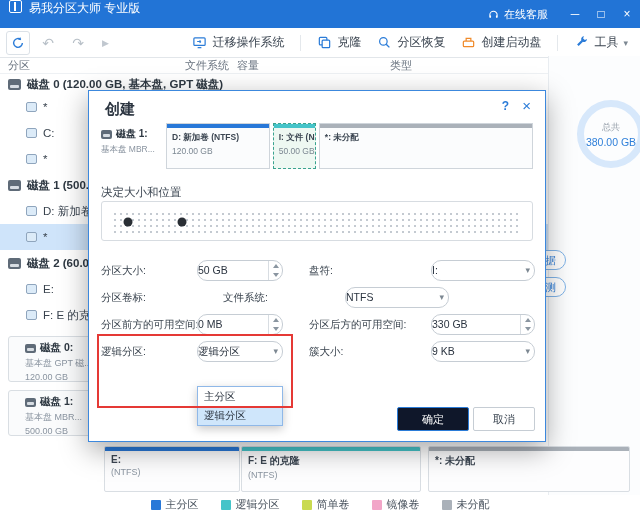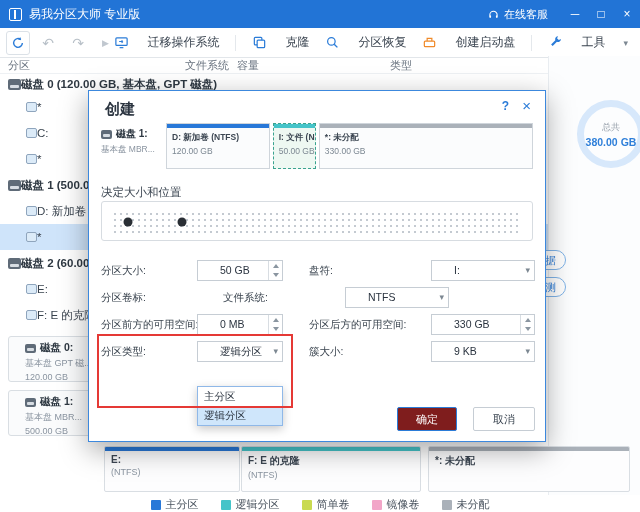--- a/index.html
+++ b/index.html
@@ -1,44 +1,44 @@
 <!DOCTYPE html>
 <html><head>
 <meta charset="utf-8">
 <style>
 *{margin:0;padding:0;box-sizing:border-box}
 html,body{width:640px;height:512px}
 body{font-family:"Liberation Sans","DejaVu Sans",sans-serif;font-size:12px;color:#333;background:#fff}
 .app{position:relative;width:640px;height:512px;overflow:hidden;background:#fff}
 
 
-.titlebar{position:absolute;top:0;left:0;right:0;height:28px;background:#2274d6;display:flex;align-items:center;color:#fff}
+.titlebar{position:absolute;top:0;left:0;right:0;height:28px;background:#2274d6;display:flex;color:#fff}
 .logo{width:13px;height:13px;border:1.5px solid #fff;border-radius:2px;position:relative;margin:0 7px 0 9px;flex:none}
 .logo::after{content:"";position:absolute;top:1px;bottom:1px;left:4px;width:1.5px;background:#fff}
 .apptitle{font-size:12px}
 .tb-right{margin-left:auto;display:flex;align-items:center;height:100%}
 .support{display:flex;align-items:center;gap:4px;font-size:11px;padding:0 14px;height:100%;cursor:pointer}
 .winbtn{width:26px;height:100%;display:flex;align-items:center;justify-content:center;font-size:12px;cursor:pointer}
 
 
 .toolbar{position:absolute;top:28px;left:0;right:0;height:30px;background:#fff;border-bottom:1px solid #e2e6ea;display:flex;align-items:center}
 .tbtn{width:24px;height:24px;display:flex;align-items:center;justify-content:center;margin-left:6px;border-radius:3px;cursor:pointer}
 .tbtn.boxed{border:1px solid #dbe1e7}
 .glyph{font-size:14px;color:#b8c0c8;line-height:1}
 .pending{display:flex;align-items:center;gap:6px;margin-left:12px;color:#a6aeb8;font-size:11.5px}
 .pending .play{font-size:9px;color:#c0c7cf}
 .tools-right{margin-left:auto;display:flex;align-items:center;gap:16px;padding-right:12px}
-.tool{display:flex;align-items:center;gap:18px;color:#3a4450;font-size:12px;cursor:pointer;white-space:nowrap}
+.tool{display:flex;align-items:center;gap:5px;color:#3a4450;font-size:12px;cursor:pointer;white-space:nowrap}
 .vdiv{width:1px;height:16px;background:#e4e8ec}
 
 
 .thead{position:absolute;top:58px;left:0;right:0;height:16px;border-bottom:1px solid #eef1f4;font-size:11px;color:#6a7480}
 .thead span{position:absolute;top:0}
 .rows{position:absolute;top:74px;left:0;right:0}
-.trow{display:flex;align-items:center;height:26px;padding-left:26px;font-size:11.5px;color:#39434e;cursor:pointer;white-space:nowrap;overflow:hidden}
+.trow{display:flex;align-items:center;gap:6px;height:26px;padding-left:26px;font-size:11.5px;color:#39434e;cursor:pointer;white-space:nowrap;overflow:hidden}
 .trow.disk{padding-left:8px;font-weight:bold;color:#2e3842;font-size:11.5px}
 .trow.r0{height:20px}
 .trow.sel{background:#cfe4fa}
 .disk-ic{display:inline-block;width:13px;height:11px;background:#5f6b78;border-radius:2px;position:relative;flex:none}
 .disk-ic::after{content:"";position:absolute;left:2px;right:2px;bottom:2px;height:2.5px;background:#d7dde3;border-radius:1px}
 .part-ic{display:inline-block;width:11px;height:10px;border:1px solid #8fa5bd;background:#dcebf8;border-radius:2px;flex:none}
 
 
 .dmrow{position:absolute;left:0;right:0;height:46px}
 .dcard{position:absolute;left:8px;top:0;width:92px;height:46px;background:#fafbfc;border:1px solid #d9dee3;border-radius:3px;padding:4px 16px;cursor:pointer;overflow:hidden}
@@ -57,21 +57,21 @@
 
 
 .legend{position:absolute;left:0;right:0;top:497px;height:15px;display:flex;justify-content:center;align-items:center;gap:22px;font-size:11px;color:#4a545f}
 .litem{display:flex;align-items:center;gap:5px}
 .chip{width:10px;height:10px;border-radius:1px;flex:none}
 
 
 .rpanel{position:absolute;left:548px;top:56px;bottom:17px;right:0;background:#fcfdfe;border-left:1px solid #e9edf1}
 .gauge{position:absolute;left:28px;top:44px;width:68px;height:68px;border:7px solid #d7e8fb;border-radius:50%;display:flex;flex-direction:column;align-items:center;justify-content:center}
 .g-lab{font-size:9px;color:#98a2ac}
-.g-val{font-size:10.5px;font-weight:bold;color:#2e7fd9;margin-top:2px;white-space:nowrap}
+.g-val{font-size:10.5px;font-weight:normal;color:#2e7fd9;margin-top:2px;white-space:nowrap}
 .pill{position:absolute;left:498px;width:68px;height:20px;border:1px solid #7fb3e8;border-radius:10px;background:#fff;color:#2b7cd8;font-size:10.5px;line-height:18px;text-align:right;padding-right:9px;cursor:pointer;z-index:5}
 
 
 .dialog{position:absolute;left:88px;top:90px;width:458px;height:352px;background:#fff;border:1px solid #3c88dd;box-shadow:0 8px 26px rgba(0,0,0,.35);z-index:10}
 .dlg-title{position:absolute;left:16px;top:9px;font-size:15px;font-weight:bold;color:#2b3440}
 .dlg-help{position:absolute;right:36px;top:8px;color:#2b7cd8;font-size:12px;font-weight:bold;cursor:pointer}
 .dlg-close{position:absolute;right:14px;top:6px;color:#2b7cd8;font-size:15px;cursor:pointer}
 .dstrip{position:absolute;left:12px;right:12px;top:32px;height:46px;display:flex;gap:3px}
 .dinfo{width:62px;flex:none;padding-top:4px}
 .di-name{display:flex;align-items:center;gap:4px;font-size:10px;font-weight:bold;color:#2e3842;white-space:nowrap}
@@ -82,33 +82,33 @@
 .db-l1{font-size:8.5px;font-weight:bold;color:#3c4652;white-space:nowrap}
 .db-l2{font-size:8.5px;color:#7c8792;margin-top:2px;white-space:nowrap}
 .sec-title{position:absolute;left:12px;top:94px;font-size:11.5px;color:#3c4652}
 .slider{position:absolute;left:12px;right:12px;top:110px;height:40px;border:1px solid #d7dce1;border-radius:3px;padding:9px 10px}
 .track{position:relative;height:22px;background-color:#fff;background-image:radial-gradient(circle,#c4cad1 1.1px,transparent 1.3px);background-size:6px 6px}
 .handle{position:absolute;top:50%;transform:translate(-50%,-50%);width:9px;height:9px;border-radius:50%;background:#2a2f35;cursor:ew-resize}
 .form{position:absolute;left:12px;top:166px;width:434px}
 .frow{display:flex;align-items:center;height:27px}
 .flab{width:96px;flex:none;font-size:10.5px;color:#3a444f;white-space:nowrap;overflow:hidden}
 .flab2{width:122px;flex:none;font-size:10.5px;color:#3a444f;white-space:nowrap;margin-left:26px;overflow:hidden}
-.field{position:relative;width:86px;height:21px;flex:none;border:1px solid #c6cdd4;border-radius:0;background:#fff;font-size:10.5px;color:#2b3440;line-height:19px;padding:0 16px 0 22px;cursor:pointer;white-space:nowrap;overflow:hidden}
+.field{position:relative;width:86px;height:21px;flex:none;border:1px solid #c6cdd4;border-radius:10px;background:#fff;font-size:10.5px;color:#2b3440;line-height:19px;padding:0 16px 0 0;cursor:pointer;white-space:nowrap;overflow:hidden}
 .field.w2{width:104px}
 .spin{position:absolute;right:0;top:0;bottom:0;width:14px;border-left:1px solid #d8dde2;display:flex;flex-direction:column}
 .spin span{flex:1;display:flex;align-items:center;justify-content:center;cursor:pointer}
 .tri-up{width:0;height:0;border-left:3px solid transparent;border-right:3px solid transparent;border-bottom:4px solid #8a95a0}
 .tri-dn{width:0;height:0;border-left:3px solid transparent;border-right:3px solid transparent;border-top:4px solid #8a95a0}
 .caret{position:absolute;right:4px;top:0;bottom:0;display:flex;align-items:center;color:#7c8792;font-size:9px}
 .ddlist{position:absolute;left:108px;top:295px;width:86px;background:#fff;border:1px solid #8fb8e8;box-shadow:0 3px 9px rgba(0,0,0,.22);z-index:4}
 .ddopt{height:19px;line-height:19px;padding-left:6px;font-size:10.5px;color:#2b3440;cursor:pointer}
 .ddopt.on{background:#cfe6fb}
 .hlbox{position:absolute;left:8px;top:243px;width:196px;height:74px;border:2px solid #e53935;z-index:6;pointer-events:none}
 .dlg-btn{position:absolute;height:24px;border-radius:2px;font-size:11px;text-align:center;line-height:22px;cursor:pointer}
-.ok{left:308px;top:316px;width:60px;background:#7f1d1d;color:#fff;border:1px solid #2b7cd8}
+.ok{left:308px;top:316px;width:72px;background:#0f172a;color:#fff;border:1px solid #2b7cd8}
 .cancel{left:384px;top:316px;width:62px;background:#fff;color:#3c4652;border:1px solid #c6cdd4}
 svg{display:block}
 </style>
 </head>
 <body>
 
 <div class="app">
 
   <div class="titlebar">
     <span class="logo"></span>
@@ -331,21 +331,20 @@
         <div class="db-l2">120.00 GB</div>
       </div>
       <div class="dblock selected" style="flex:0 0 10%">
         <div class="pbar c-logical"></div>
         <div class="db-l1">I: 文件 (N...</div>
         <div class="db-l2">50.00 GB</div>
       </div>
       <div class="dblock" style="flex:1">
         <div class="pbar c-unalloc"></div>
         <div class="db-l1">*: 未分配</div>
-        <div class="db-l2">330.00 GB</div>
       </div>
     </div>
 
     <div class="sec-title">决定大小和位置</div>
 
     <div class="slider">
       <div class="track">
         <span class="handle" style="left:4%"></span>
         <span class="handle" style="left:17%"></span>
       </div>
@@ -390,21 +389,21 @@
               <span>
                 <i class="tri-up"></i>
               </span>
               <span>
                 <i class="tri-dn"></i>
               </span>
             </span>
         </div>
       </div>
       <div class="frow">
-        <span class="flab">分区类型:</span>
+        <span class="flab">逻辑分区:</span>
         <div class="field"><span>逻辑分区</span><span class="caret">▾</span></div>
         <span class="flab2">簇大小:</span>
         <div class="field w2"><span>9 KB</span><span class="caret">▾</span></div>
       </div>
     </div>
 
     <div class="ddlist">
       <div class="ddopt">主分区</div>
       <div class="ddopt on">逻辑分区</div>
     </div>

